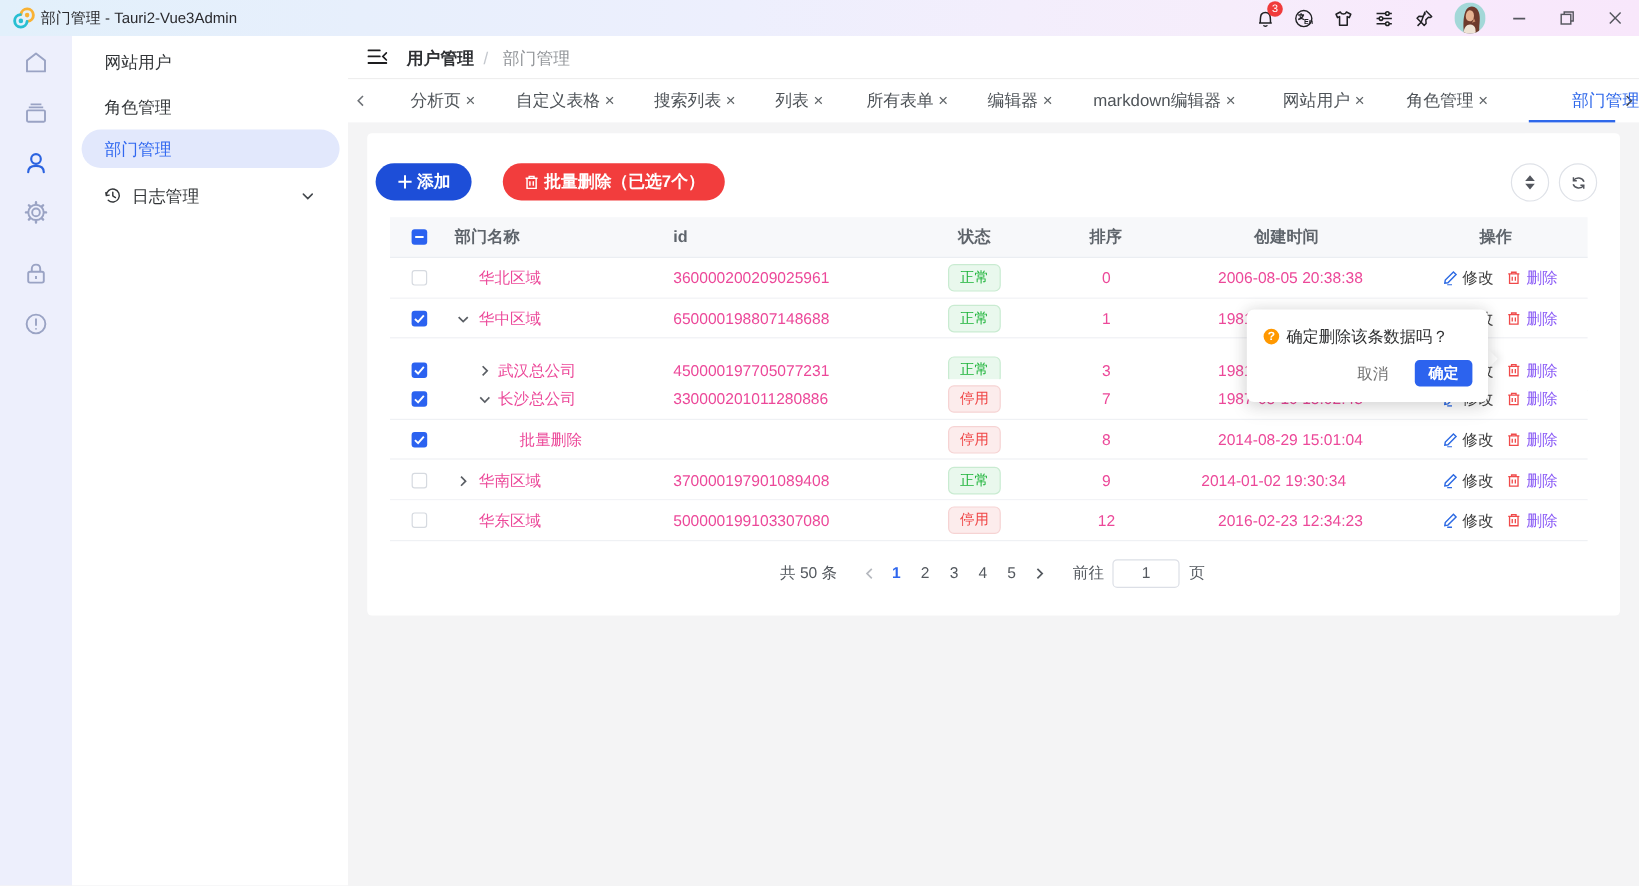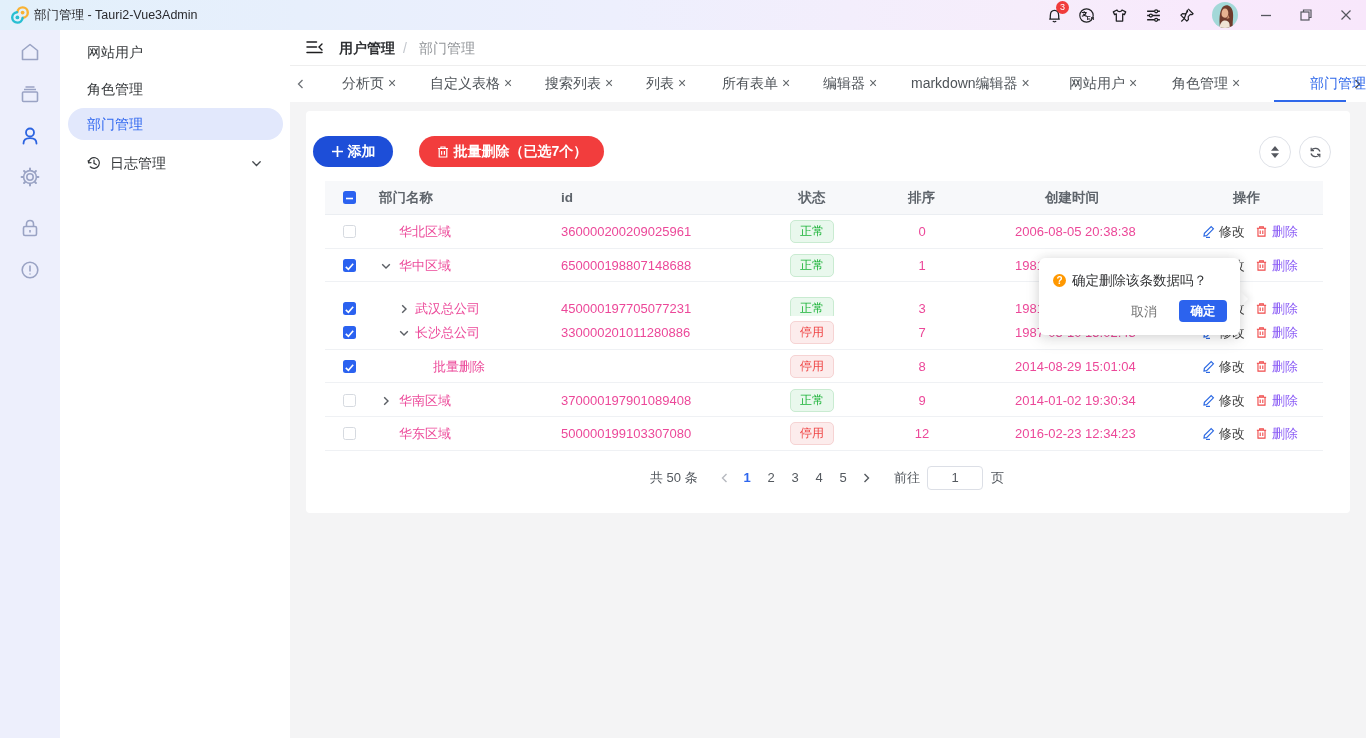--- a/index.html
+++ b/index.html
@@ -327,21 +327,21 @@
         <div class="abs cb off"></div>
         <svg class="abs" style="left:56px;top:12px" width="10" height="10" viewBox="0 0 10 10" fill="none" stroke="#5a5e64" stroke-width="1.4">
           <g transform="">
             <path d="M3.2 1.2 L7 5 L3.2 8.8"></path>
           </g>
         </svg>
         <div class="abs td" style="left:74px">华南区域</div>
         <div class="abs td" style="left:236px">370000197901089408</div>
         <div class="abs tag ok">正常</div>
         <div class="abs td" style="left:580px;width:34px;text-align:center">9</div>
-        <div class="abs td" style="left:690px;width:114px;text-align:center">2014-01-02 19:30:34</div>
+        <div class="abs td" style="left:676px;width:114px;text-align:center">2014-01-02 19:30:34</div>
         <div class="abs act" style="left:877px"><svg style="vertical-align:-2px" width="13" height="13" viewBox="0 0 13 13" fill="none" stroke="#2d6ae3" stroke-width="1.2">
             <path d="M9.2 1.6 L11.4 3.8 L4.6 10.6 L2 11 L2.4 8.4 Z"></path>
             <path d="M4 12.4 L8 12.4"></path>
           </svg> <span class="modify">修改</span>&nbsp;&nbsp;&nbsp;<svg style="vertical-align:-2px" width="13" height="13" viewBox="0 0 14 14" fill="none" stroke="#f04a4a" stroke-width="1.2">
             <path d="M2 3.5 L12 3.5 M5 3.5 L5 2 L9 2 L9 3.5 M3.2 3.5 L3.2 12 L10.8 12 L10.8 3.5 M5.6 6 L5.6 9.7 M8.4 6 L8.4 9.7"></path>
           </svg> <span class="remove">删除</span></div>
       </div>
       <div class="abs trow" style="top: 236.2px;">
         <div class="abs cb off"></div>
         <div class="abs td" style="left:74px">华东区域</div>

